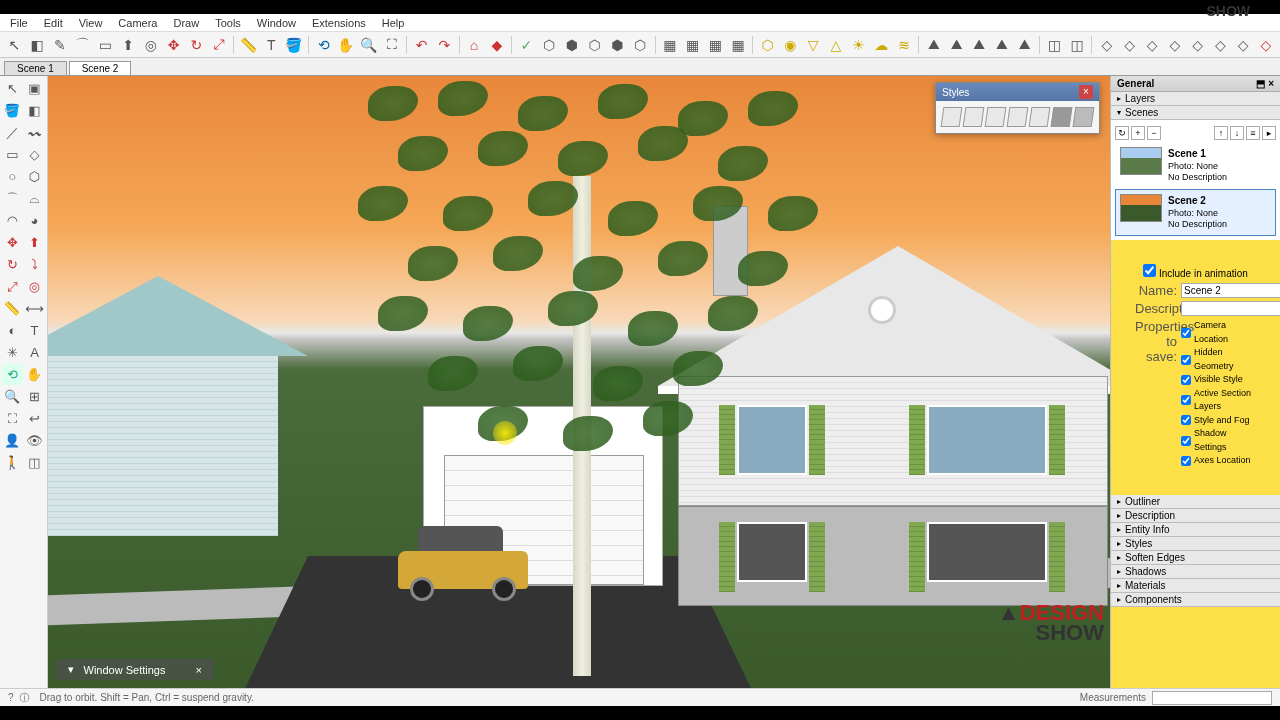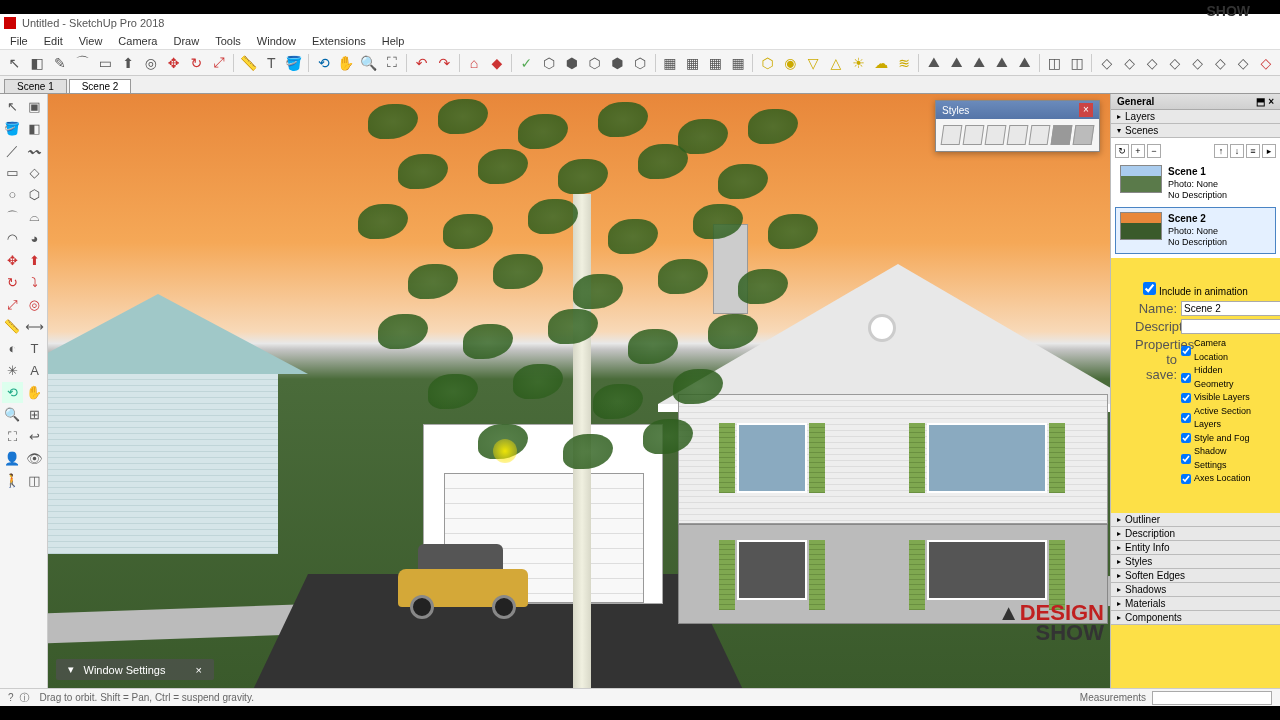--- a/index.html
+++ b/index.html
@@ -81,24 +81,20 @@
 </head>
 <body>
 
 <div class="watermark-top">
   <span>▲</span><span class="red">DESIGN</span><br>
   <span>SHOW</span>
 </div>
 
 <div class="app">
 
-  <div class="titlebar">
-    <div class="logo"></div>
-    <span>Untitled - SketchUp Pro 2018</span>
-  </div>
 
   <div class="menubar">
     <span>File</span>
     <span>Edit</span>
     <span>View</span>
     <span>Camera</span>
     <span>Draw</span>
     <span>Tools</span>
     <span>Window</span>
     <span>Extensions</span>
@@ -368,21 +364,21 @@
             <div>
                 <input type="checkbox" checked="" style="">
                 <span>Camera Location</span>
               </div>
             <div>
                 <input type="checkbox" checked="" style="">
                 <span>Hidden Geometry</span>
               </div>
             <div>
                 <input type="checkbox" checked="" style="">
-                <span>Visible Layers</span>
+                <span>Visible Style</span>
               </div>
             <div>
                 <input type="checkbox" checked="" style="">
                 <span>Active Section Layers</span>
               </div>
             <div>
                 <input type="checkbox" checked="" style="">
                 <span>Style and Fog</span>
               </div>
             <div>

